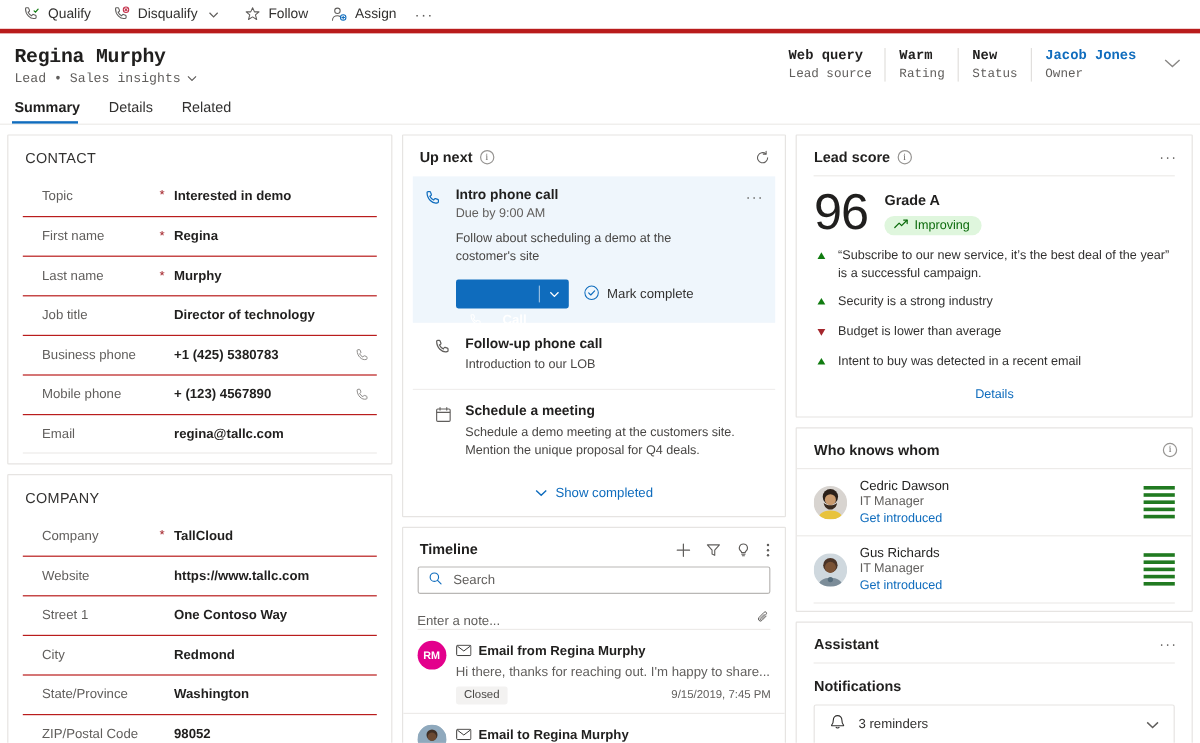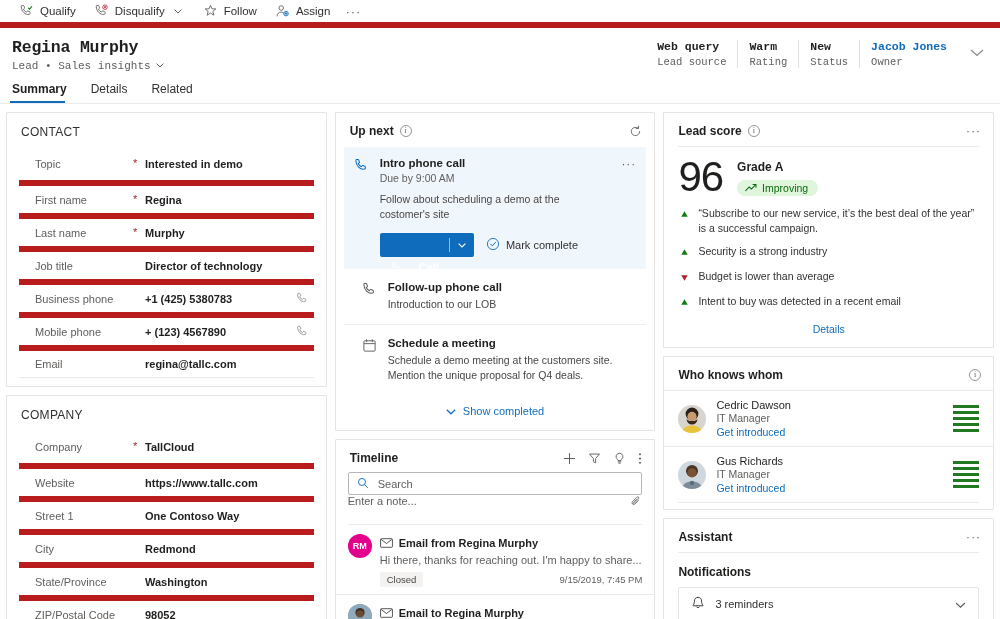--- a/index.html
+++ b/index.html
@@ -12,21 +12,21 @@
     overflow: hidden;
   }
   .app { width: 1000px; height: 619px; position: relative; background:#fff; }
 
   
   .cmdbar {
     height: 28px;
     display: flex; align-items: center;
     padding: 0 10px;
     gap: 0px;
-    border-bottom: 6px solid #b91c1c;
+    border-bottom: 4px solid #b91c1c;
     background: #fff;
   }
   .cmd {
     display: flex; align-items: center; gap: 6px;
     padding: 3px 9px;
     font-size: 11.5px; color: #323130;
     cursor: pointer; white-space: nowrap;
   }
   .cmd .ico { width: 15px; height: 14px; display:inline-block; position:relative; }
   .cmd-chev { width: 14px; display:flex; align-items:center; justify-content:center; }
@@ -75,21 +75,21 @@
     border-radius: 1px;
     overflow: hidden;
   }
 
   
   .card-title { font-size: 12px; color:#323130; padding: 12px 14px 8px 14px; letter-spacing:0.3px; }
   .frow {
     display:flex; align-items:center;
     height: 33px;
     margin: 0 12px;
-    border-top: 6px solid #b91c1c;
+    border-top: 1px solid #b91c1c;
     font-size: 11px;
   }
   .frow:first-of-type { border-top: none; }
   .frow.last { border-bottom: 1px solid #edebe9; }
   .flabel { width: 114px; color:#605e5c; padding-left:16px; font-size: 11px; }
   .freq { width: 12px; color:#a4262c; font-size: 11px; line-height: 1; }
   .fval { flex:1; color:#201f1e; font-weight:bold; font-size: 11px; }
   .fphone { width: 22px; display:flex; align-items:center; justify-content:center; cursor:pointer; }
 
   
@@ -140,21 +140,21 @@
     margin: 0 12px; height: 23px; border:1px solid #b9b7b5; border-radius:2px;
     display:flex; align-items:center; gap:7px; padding: 0 8px; background:#fff;
   }
   .tl-search input {
     border:none; outline:none; font-size:11px; color:#323130; width:100%;
     font-family:"Liberation Sans", sans-serif; background:transparent;
   }
   .tl-search input::placeholder { color:#605e5c; }
   .tl-note {
     margin: 0 12px; height: 30px; border-bottom:1px solid #edebe9;
-    display:flex; align-items:flex-start; justify-content:space-between;
+    display:flex; align-items:flex-end; justify-content:space-between;
     font-size:11px; color:#605e5c;
   }
   .tl-item { padding: 9px 12px 0 12px; border-bottom: 1px solid #edebe9; }
   .tl-item-row { display:flex; gap:8px; }
   .avatar {
     width:24px; height:24px; border-radius:50%; flex:none;
     display:flex; align-items:center; justify-content:center;
     font-size:9px; color:#fff; font-weight:bold; overflow:hidden;
   }
   .tl-body { flex:1; min-width:0; }

